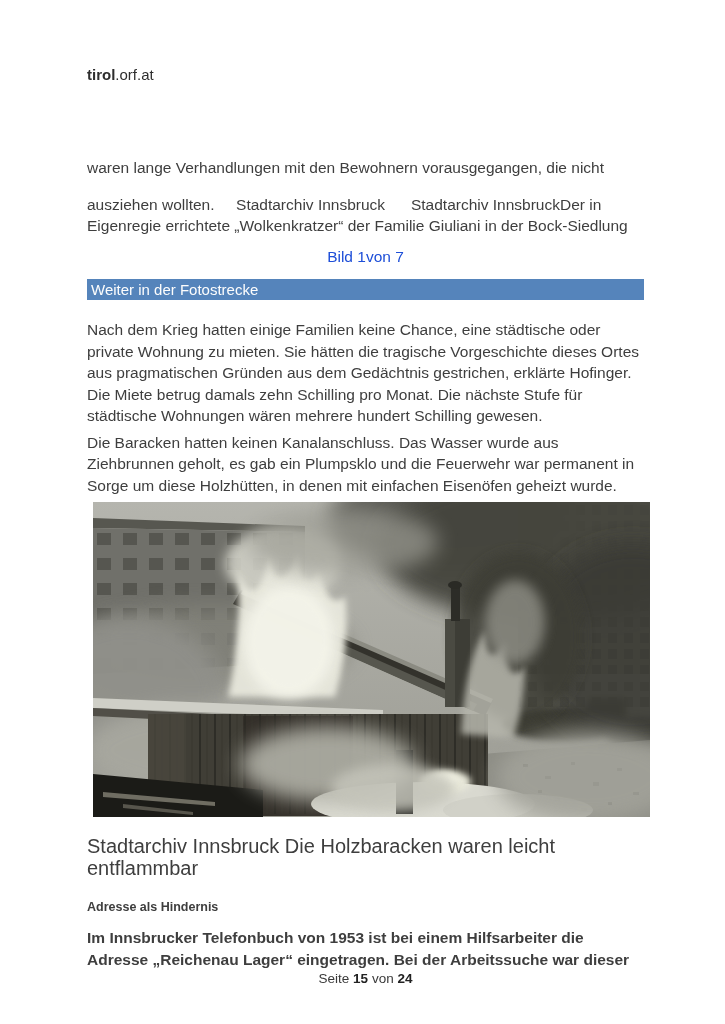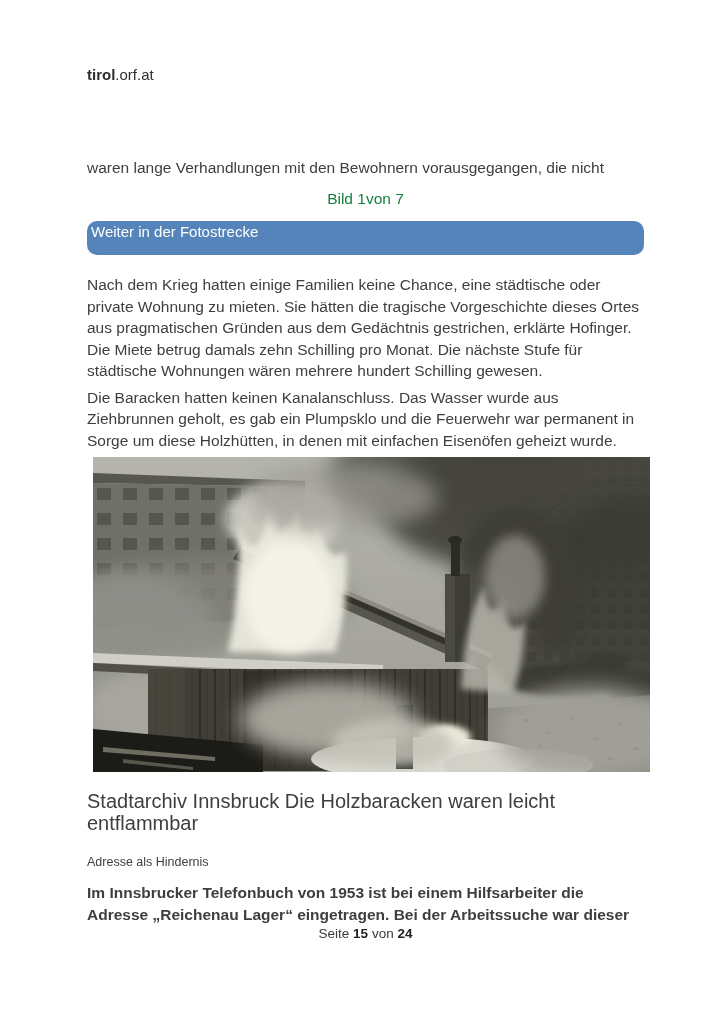--- a/index.html
+++ b/index.html
@@ -17,46 +17,45 @@
 
   .body-text {
     font-size: 15.5px; line-height: 21.5px;
     margin: 0; color: #3e3e3e;
   }
   .intro-line { margin-top: 71px; }
   .intro-rest { margin-top: 15px; }
 
   .bild-counter {
     margin: 9px 0 0 0; text-align: center;
-    font-size: 15.5px; line-height: 21.5px; color: #15803d;
+    font-size: 15.5px; line-height: 21.5px; color: #1d4ed8;
   }
 
   .banner {
-    margin-top: 12px; height: 34px;
+    margin-top: 12px; height: 21px;
     background: #5584bb; color: #fdfdfd;
     font-size: 15px; line-height: 21px;
     padding-left: 4px;
     cursor: pointer;
-    border-radius: 10px;
   }
 
   .para-1 { margin-top: 19px; }
   .para-2 { margin-top: 5px; }
 
   figure.photo {
     margin: 6px 0 0 6px; padding: 0;
     width: 557px; height: 315px;
   }
   figure.photo svg { display: block; width: 557px; height: 315px; }
 
   .caption { margin-top: 19px; font-size: 20px; line-height: 21.5px; }
 
   .subhead {
     margin: 10px 0 0 0; font-size: 12.5px; line-height: 17px;
-    font-weight: normal; color: #3e3e3e;
+    font-weight: bold; color: #3e3e3e;
   }
 
   .closing { margin-top: 11px; font-weight: bold; }
 
   .page-footer {
     text-align: center;
     font-size: 13.5px; line-height: 18px; color: #3a3a3a;
   }
   .page-footer .num { font-weight: bold; color: #222222; }
 </style>
@@ -64,20 +63,21 @@
 <body>
 
 <div class="page">
 
   <div class="brand">
     <span class="bold">tirol</span><span>.orf.at</span>
   </div>
 
   <p class="body-text intro-line">waren lange Verhandlungen mit den Bewohnern vorausgegangen, die nicht</p>
 
+  <p class="body-text intro-rest">ausziehen wollten. &nbsp; &nbsp; Stadtarchiv Innsbruck &nbsp; &nbsp; &nbsp;Stadtarchiv InnsbruckDer in Eigenregie errichtete „Wolkenkratzer“ der Familie Giuliani in der Bock-Siedlung</p>
 
   <p class="bild-counter">Bild 1von 7</p>
 
   <div class="banner">
     <span>Weiter in der Fotostrecke</span>
   </div>
 
   <p class="body-text para-1">Nach dem Krieg hatten einige Familien keine Chance, eine städtische oder private Wohnung zu mieten. Sie hätten die tragische Vorgeschichte dieses Ortes aus pragmatischen Gründen aus dem Gedächtnis gestrichen, erklärte Hofinger. Die Miete betrug damals zehn Schilling pro Monat. Die nächste Stufe für städtische Wohnungen wären mehrere hundert Schilling gewesen.</p>
 
   <p class="body-text para-2">Die Baracken hatten keinen Kanalanschluss. Das Wasser wurde aus Ziehbrunnen geholt, es gab ein Plumpsklo und die Feuerwehr war permanent in Sorge um diese Holzhütten, in denen mit einfachen Eisenöfen geheizt wurde.</p>

